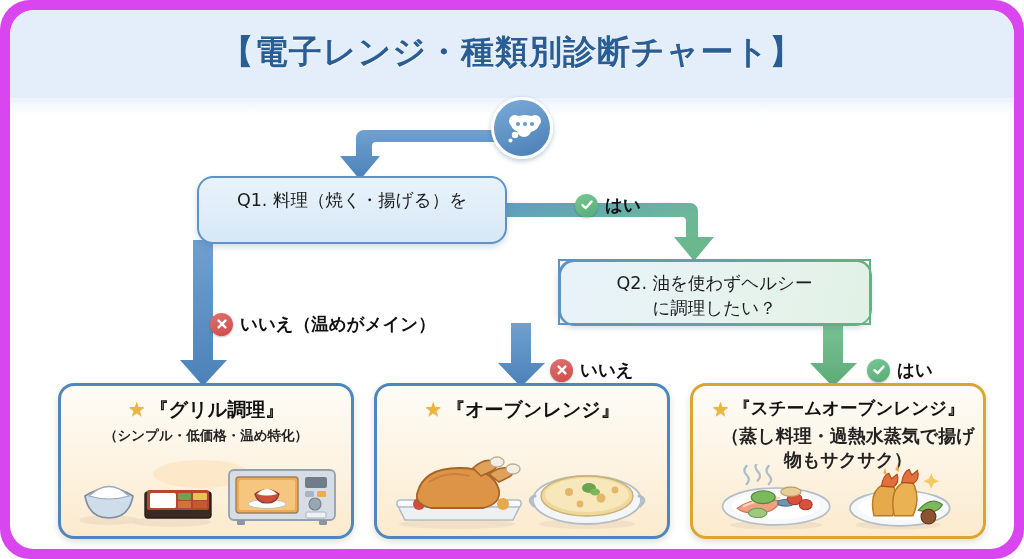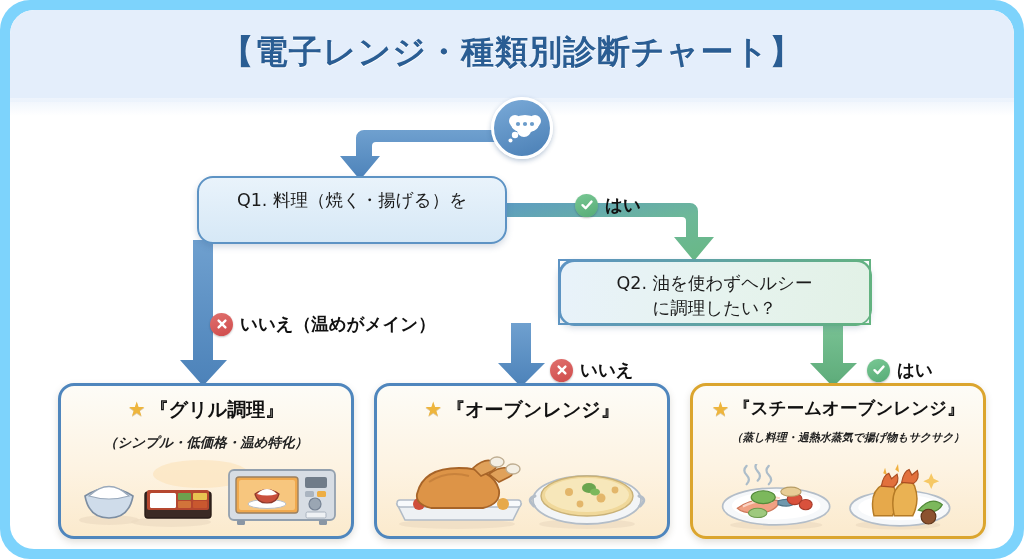--- a/index.html
+++ b/index.html
@@ -6,21 +6,21 @@
   body{
     width:1024px;height:559px;
     background:#ffffff;
     font-family:"DejaVu Sans","Liberation Sans",sans-serif;
     overflow:hidden;
   }
   #stage{
     position:relative;
     width:1024px;height:559px;
     box-sizing:border-box;
-    background:#7dd3fc;
+    background:#d946ef;
     padding:8px;
     border-radius:30px;
     overflow:hidden;
   }
   #panel{
     position:absolute;
     left:10px;top:10px;right:10px;bottom:10px;
     background:#ffffff;
     border-radius:24px;
     overflow:hidden;
@@ -130,25 +130,25 @@
   #card3{left:680px;width:296px;border:3px solid #dba52e;}
 
   .card-title{
     margin-top:12px;text-align:center;
     font-size:19px;font-weight:bold;color:#111;
     display:flex;align-items:center;justify-content:center;gap:4px;
     line-height:1.2;
   }
   #card3 .card-title{font-size:17.5px;}
   .card-sub{
-    margin-top:12px;text-align:center;
+    margin-top:5px;text-align:center;
     font-size:13.5px;font-weight:bold;color:#222;
-    line-height:1.35;padding:0 8px;font-style:italic;
-  }
-  #card3 .card-sub{font-size:11px;padding-left:28px;}
+    line-height:1.35;padding:0 8px;
+  }
+  #card3 .card-sub{font-size:18px;padding-left:28px;}
   .star{color:#eeb53c;font-size:20px;line-height:1;text-shadow:0 1px 0 rgba(160,110,20,.35);}
   .art{position:absolute;left:0;bottom:6px;width:100%;height:78px;}
 </style>
 </head>
 <body>
 
 <div id="stage">
   <div id="panel">
 
     <div id="headerband"></div>

